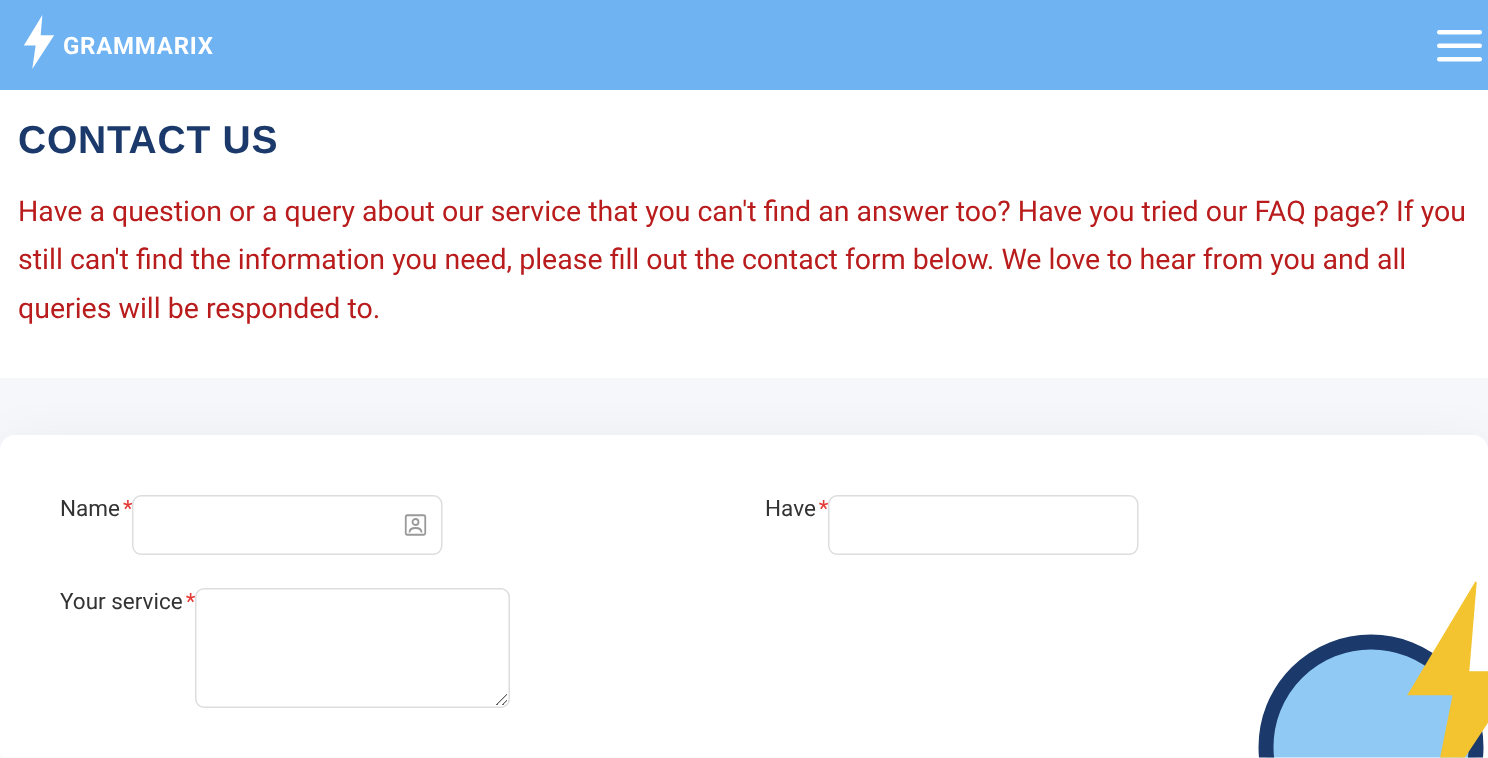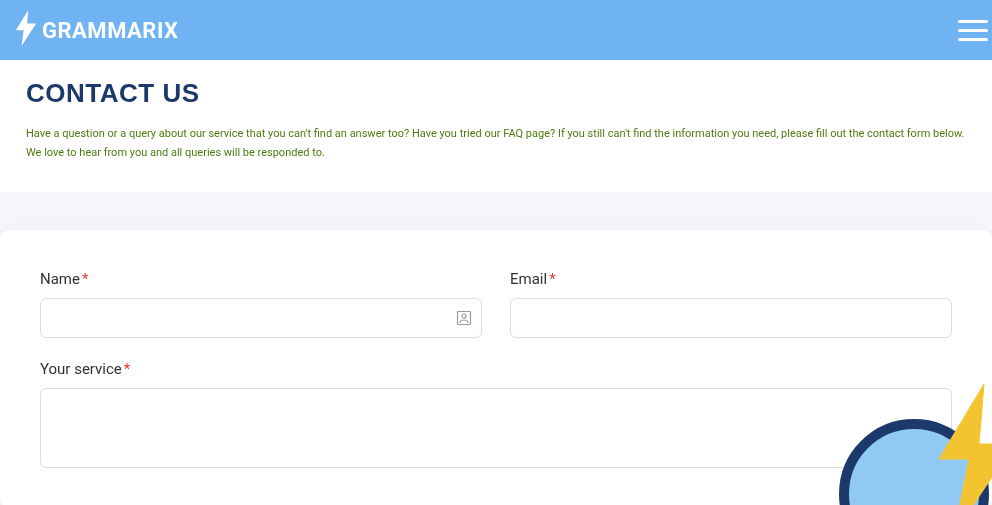--- a/index.html
+++ b/index.html
@@ -21,21 +21,21 @@
       display: flex;
       align-items: center;
       justify-content: space-between;
       padding: 0 12px;
     }
     .logo {
       display: flex;
       align-items: center;
       color: #fff;
       font-weight: 700;
-      font-size: 22px;
+      font-size: 16px;
       letter-spacing: 0.5px;
       gap: 2px;
     }
     .logo svg {
       width: 28px;
       height: 36px;
     }
     .menu-icon {
       color: #fff;
       display: flex;
@@ -43,33 +43,32 @@
       justify-content: center;
       cursor: pointer;
       margin-right: -8px;
     }
     .menu-icon svg {
       width: 30px;
       height: 24px;
     }
     .content {
       padding: 18px 12px 0 12px;
-      margin-left: 14px;
     }
     .page-title {
       font-family: "Arial Black", Arial, sans-serif;
       font-weight: 900;
       font-size: 26px;
       color: #1B3A6B;
       letter-spacing: 0.5px;
       margin-bottom: 16px;
     }
     .intro {
-      color: #4d7c0f;
-      font-size: 11px;
+      color: #b91c1c;
+      font-size: 19px;
       line-height: 1.7;
       margin-bottom: 30px;
     }
     .form-wrap {
       background: linear-gradient(to bottom, #f5f7fa 0%, #f8f9fb 100%);
       padding: 38px 0 0 0;
       margin: 0 -12px;
       position: relative;
     }
     .form-card {
@@ -80,21 +79,21 @@
       padding: 40px 40px;
     }
     .form-row {
       display: flex;
       gap: 28px;
       margin-bottom: 22px;
     }
     .form-field {
       flex: 1;
       display: flex;
-      flex-direction: column;
+      flex-direction: row;
     }
     .form-field.full {
       width: 100%;
     }
     .field-label {
       font-size: 15px;
       color: #333;
       margin-bottom: 10px;
     }
     .required {
@@ -178,21 +177,21 @@
             <svg viewBox="0 0 16 16" fill="none">
               <rect x="1.5" y="1.5" width="13" height="13" rx="1" stroke="#999" stroke-width="1.2"></rect>
               <circle cx="8" cy="6" r="2" stroke="#999" stroke-width="1.2"></circle>
               <path d="M4 13 C4 10.5 6 10 8 10 C10 10 12 10.5 12 13" stroke="#999" stroke-width="1.2"></path>
             </svg>
           </span>
         </div>
       </div>
       <div class="form-field">
         <label class="field-label">
-          <span>Email</span><span class="required">*</span>
+          <span>Have</span><span class="required">*</span>
         </label>
         <input type="email" class="text-input" style="">
       </div>
     </div>
 
 
     <div class="form-row" style="margin-bottom:0">
       <div class="form-field full">
         <label class="field-label">
           <span>Your service</span><span class="required">*</span>

